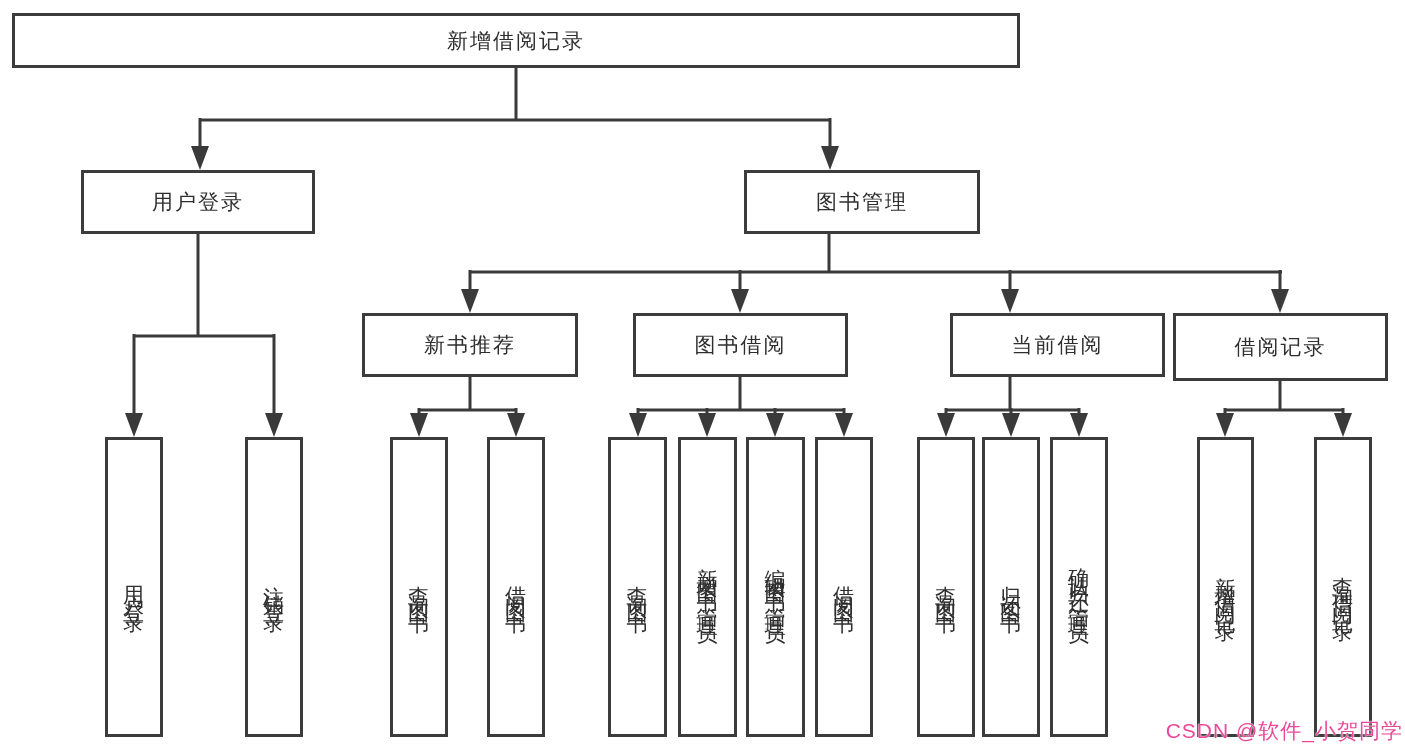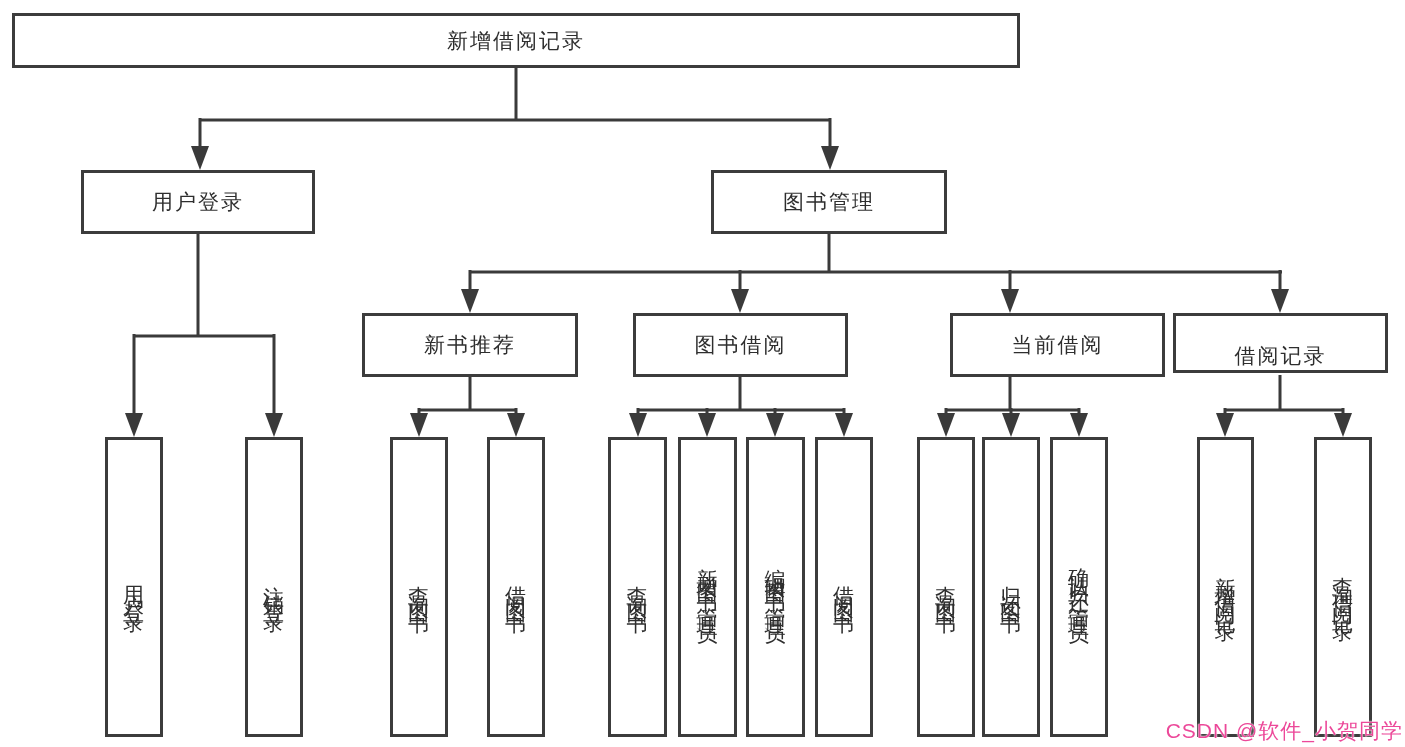--- a/index.html
+++ b/index.html
@@ -67,34 +67,34 @@
     <polygon points="1334,413 1352,413 1343,437"></polygon>
   </svg>
 
   <div class="node" style="left:12px;top:13px;width:1008px;height:55px;">
     <span class="h-label">新增借阅记录</span>
   </div>
 
   <div class="node" style="left:81px;top:170px;width:234px;height:64px;">
     <span class="h-label">用户登录</span>
   </div>
-  <div class="node" style="left:711px;top:170px;width:236px;height:64px;">
+  <div class="node" style="left:744px;top:170px;width:236px;height:64px;">
     <span class="h-label">图书管理</span>
   </div>
 
   <div class="node" style="left:633px;top:313px;width:215px;height:64px;">
     <span class="h-label">图书借阅</span>
   </div>
   <div class="node" style="left:362px;top:313px;width:216px;height:64px;">
     <span class="h-label">新书推荐</span>
   </div>
   <div class="node" style="left:902px;top:313px;width:215px;height:64px;margin-left:48px;">
     <span class="h-label">当前借阅</span>
   </div>
-  <div class="node" style="left:1173px;top:313px;width:215px;height:60px;align-items:flex-end;">
+  <div class="node" style="left:1173px;top:313px;width:215px;height:68px;">
     <span class="h-label">借阅记录</span>
   </div>
 
   <div class="node" style="left:105px;top:437px;width:58px;height:300px;">
     <span class="v-label">用户登录</span>
   </div>
   <div class="node" style="left:245px;top:437px;width:58px;height:300px;">
     <span class="v-label">注销登录</span>
   </div>
 

